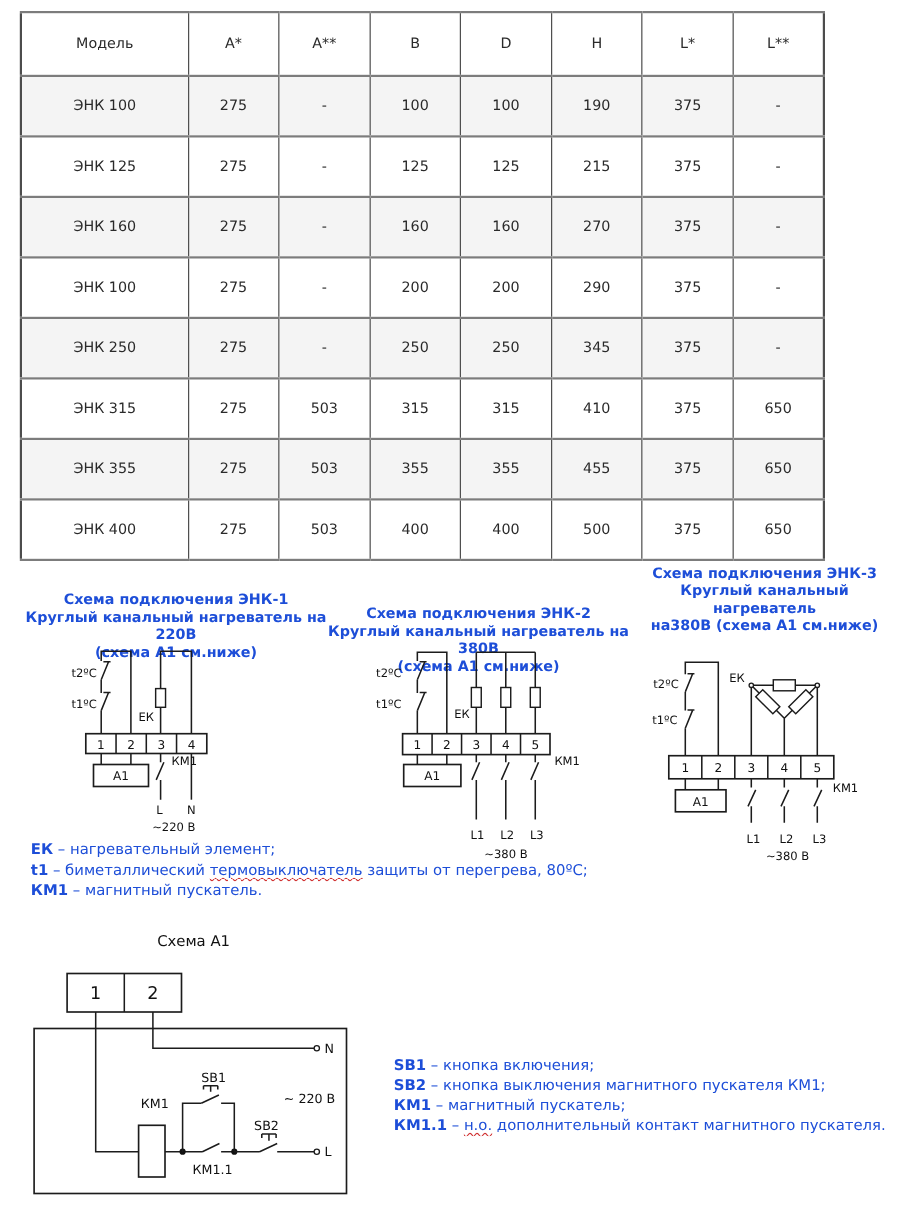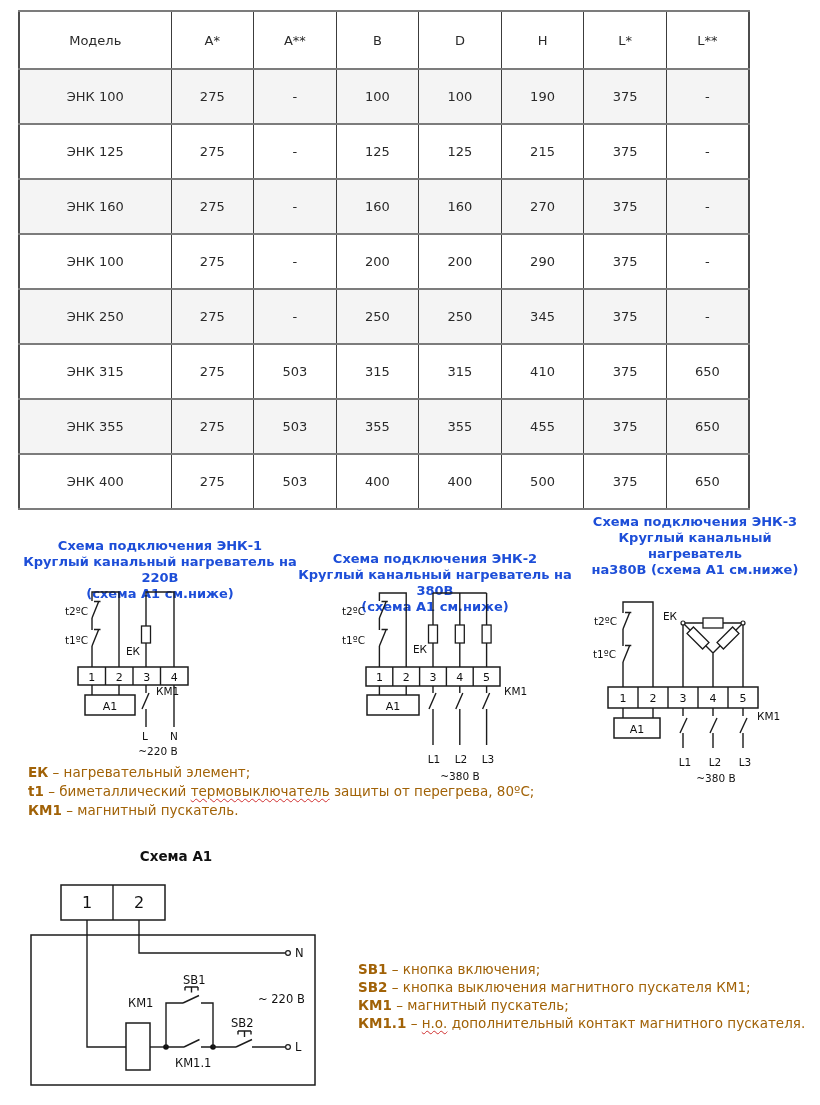--- a/index.html
+++ b/index.html
@@ -26,25 +26,25 @@
   svg.scheme rect.box{fill:#ffffff;stroke-width:1.5;}
   svg.scheme rect.res{fill:#ffffff;stroke-width:1.3;}
   svg.scheme circle.node{fill:#ffffff;stroke:#1c1c1c;stroke-width:1.2;}
   svg.scheme circle.dot{fill:#111;stroke:none;}
   svg.scheme text{stroke:none;fill:#111;font-family:"DejaVu Sans","Liberation Sans",sans-serif;font-size:10.5px;}
   svg.scheme text.num{font-size:11px;}
   svg.scheme text.big{font-size:16px;}
   svg.scheme text.mid{font-size:11.5px;}
 
   
-  .legend{position:absolute;font-size:13.5px;line-height:19px;color:#a16207;}
+  .legend{position:absolute;font-size:13.5px;line-height:19px;color:#1d4ed8;}
   .legend b{font-weight:bold;}
   .wavy{text-decoration-line:underline;text-decoration-style:wavy;
         text-decoration-color:#d03030;text-decoration-thickness:1px;text-underline-offset:2px;}
-  .a1title{position:absolute;font-weight:bold;font-size:13.5px;text-align:center;color:#111;}
+  .a1title{position:absolute;font-weight:normal;font-size:13.5px;text-align:center;color:#111;}
 </style>
 </head>
 <body>
 
 <div class="page">
 
   <table class="spec">
     <colgroup>
         <col style="width:152px">
         <col>

